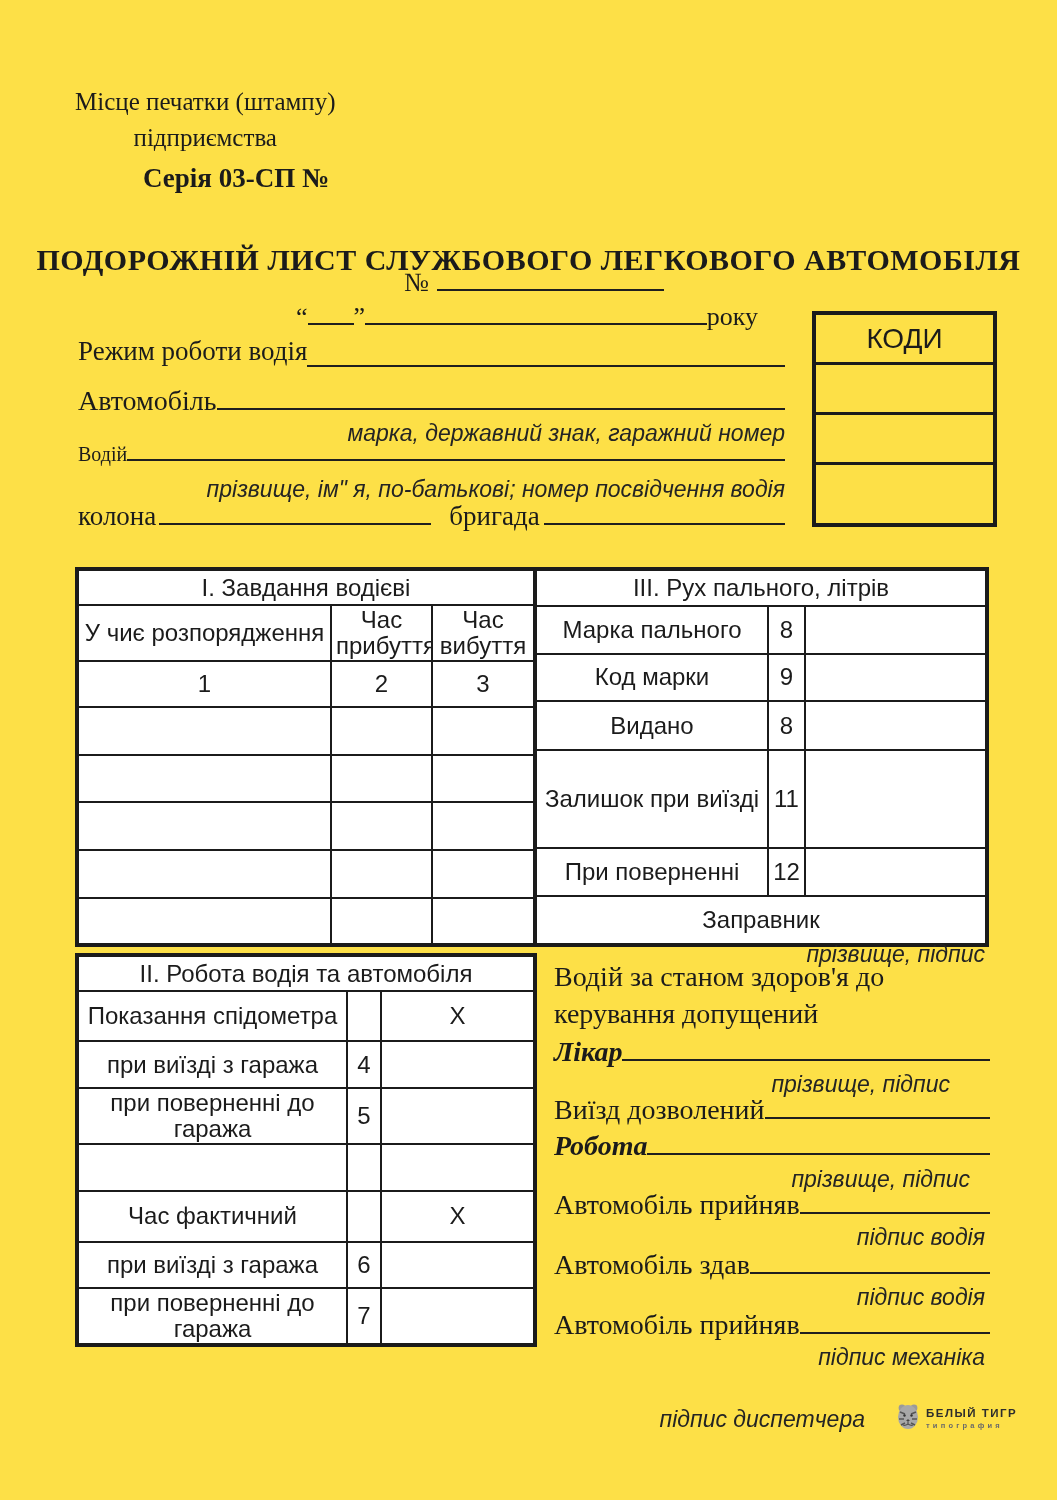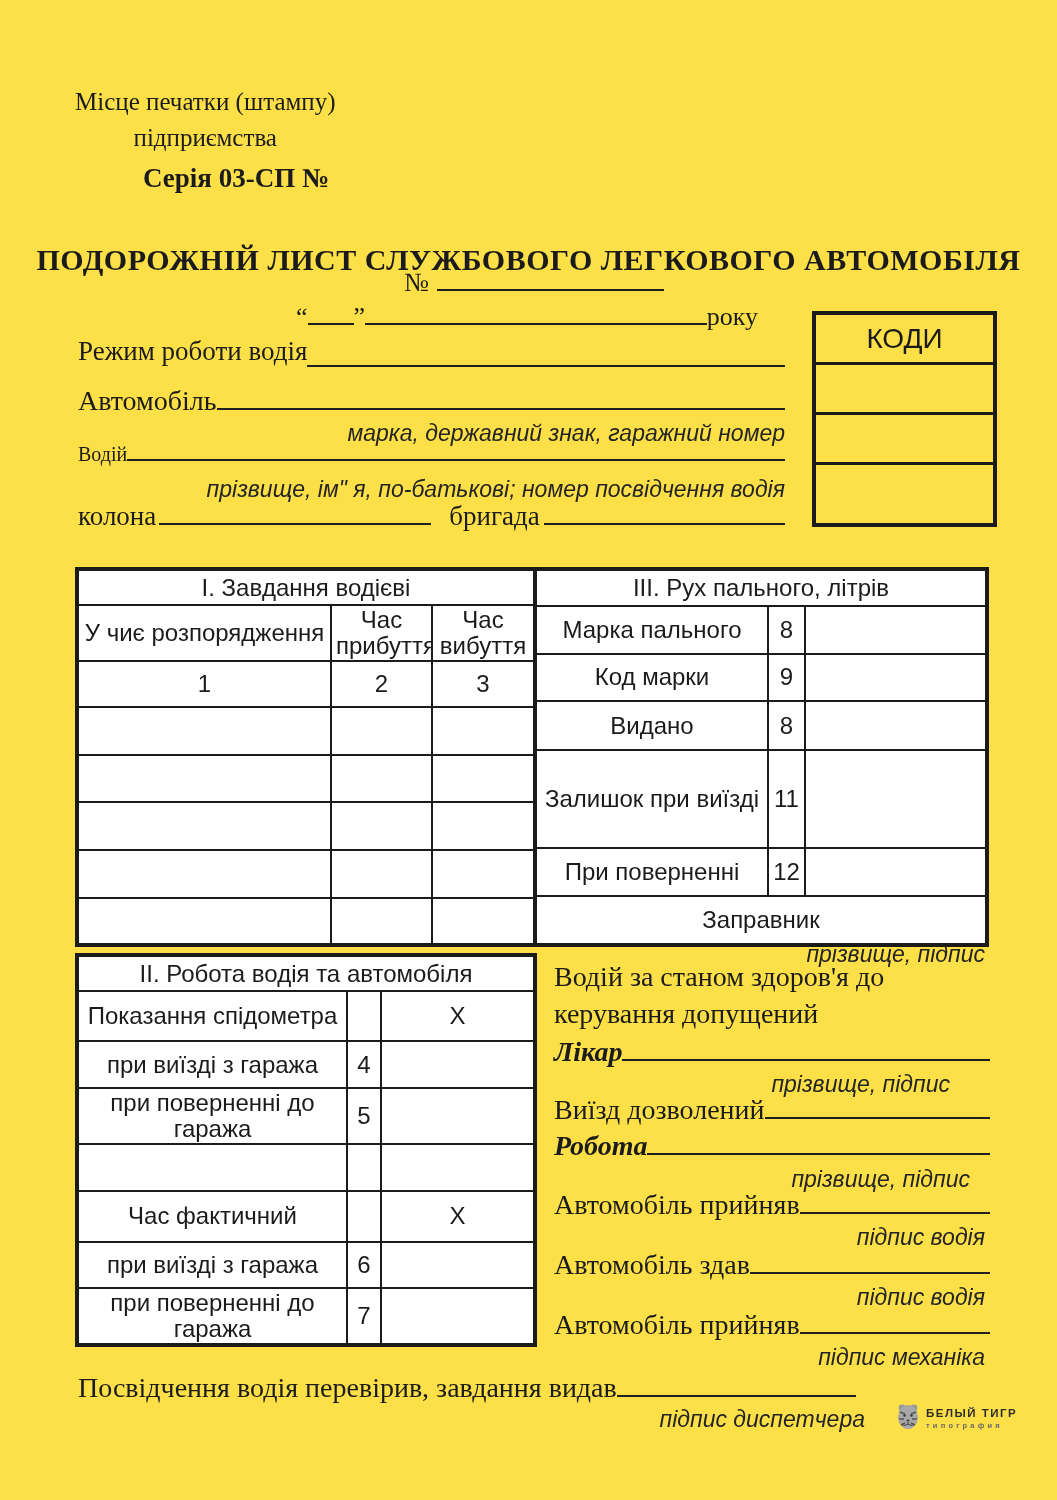--- a/index.html
+++ b/index.html
@@ -277,24 +277,20 @@
     <span class="fill"></span>
   </div>
   <div class="abs hint" style="left:770px; top:1284px; width:215px;">підпис водія</div>
 
   <div class="abs row serif lbl-right" style="left:554px; top:1309px; width:436px;">
     <span>Автомобіль прийняв</span>
     <span class="fill"></span>
   </div>
   <div class="abs hint" style="left:760px; top:1344px; width:225px;">підпис механіка</div>
 
-  <div class="abs row serif lbl-right" style="left:78px; top:1372px; width:778px;">
-    <span>Посвідчення водія перевірив, завдання видав</span>
-    <span class="fill"></span>
-  </div>
   <div class="abs hint" style="left:615px; top:1406px; width:250px;">підпис диспетчера</div>
 
   <div class="abs logo" style="left:896px; top:1402px;">
     <span>
       <svg width="24" height="28" viewBox="0 0 24 28">
         <circle cx="6" cy="6" r="3.4" fill="#9a9a9a"></circle>
         <circle cx="18" cy="6" r="3.4" fill="#9a9a9a"></circle>
         <ellipse cx="12" cy="15" rx="10" ry="12" fill="#a8a8a8"></ellipse>
         <path d="M4 10 L9 12 M20 10 L15 12 M3 17 L8 17 M21 17 L16 17 M5 23 L9 21 M19 23 L15 21" stroke="#555" stroke-width="1.4" fill="none"></path>
         <circle cx="8.5" cy="13.5" r="1.2" fill="#333"></circle>

